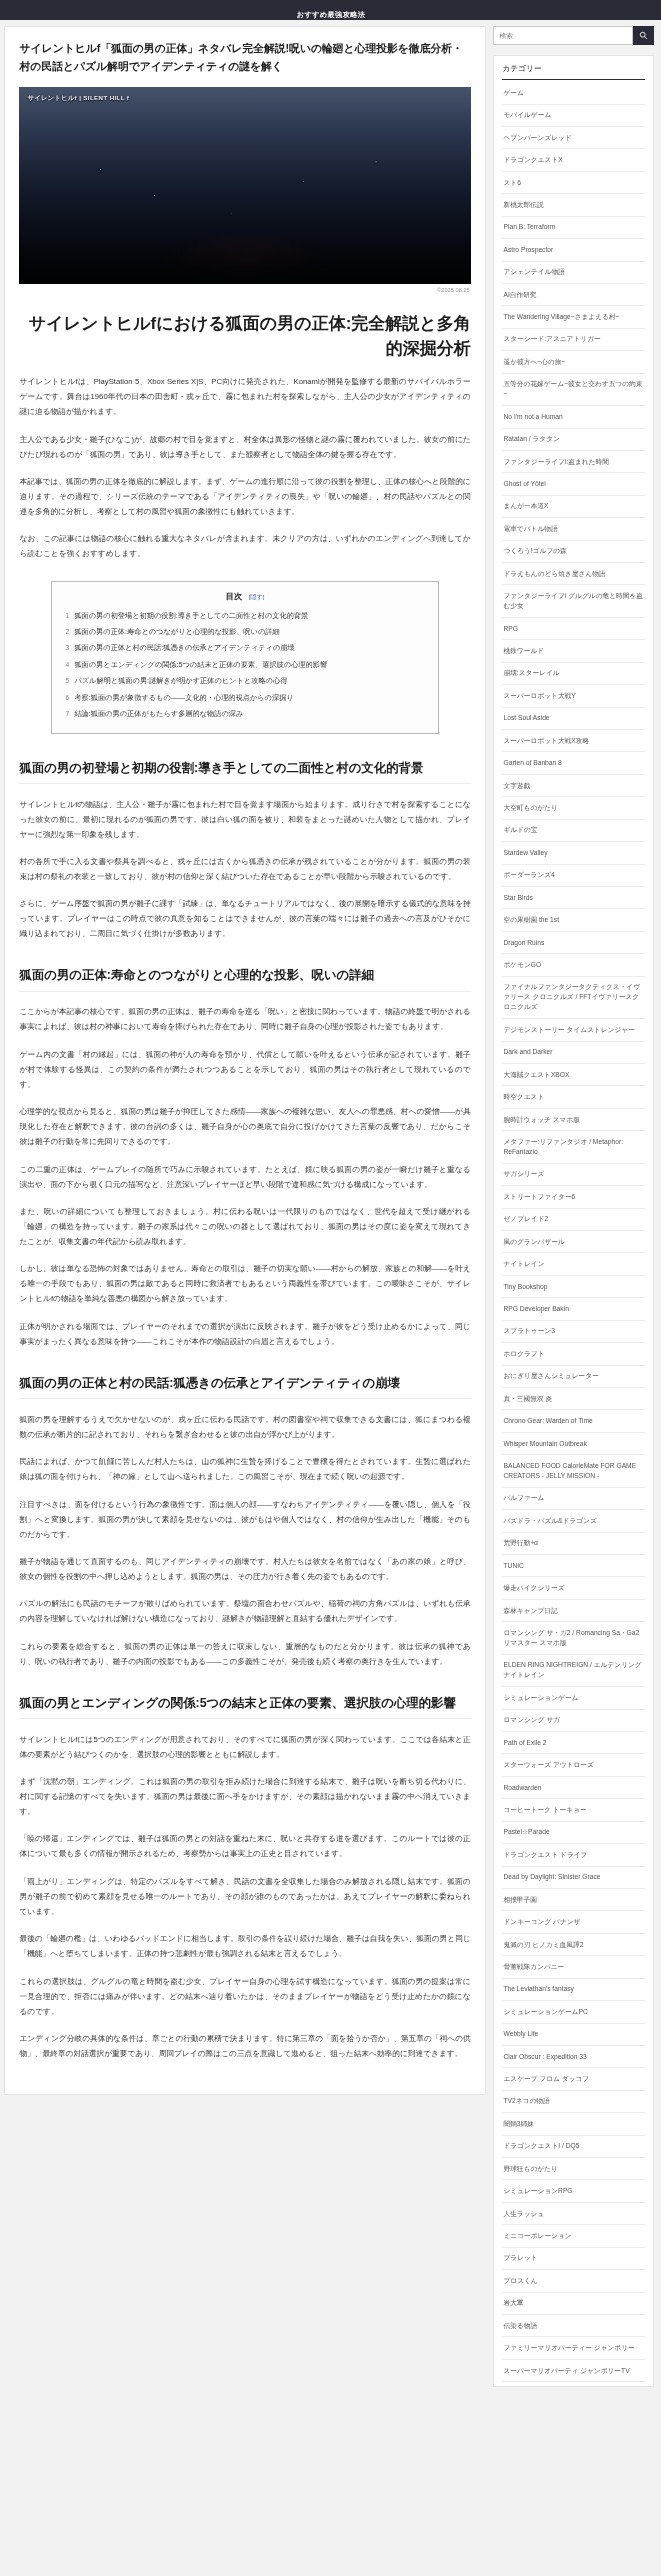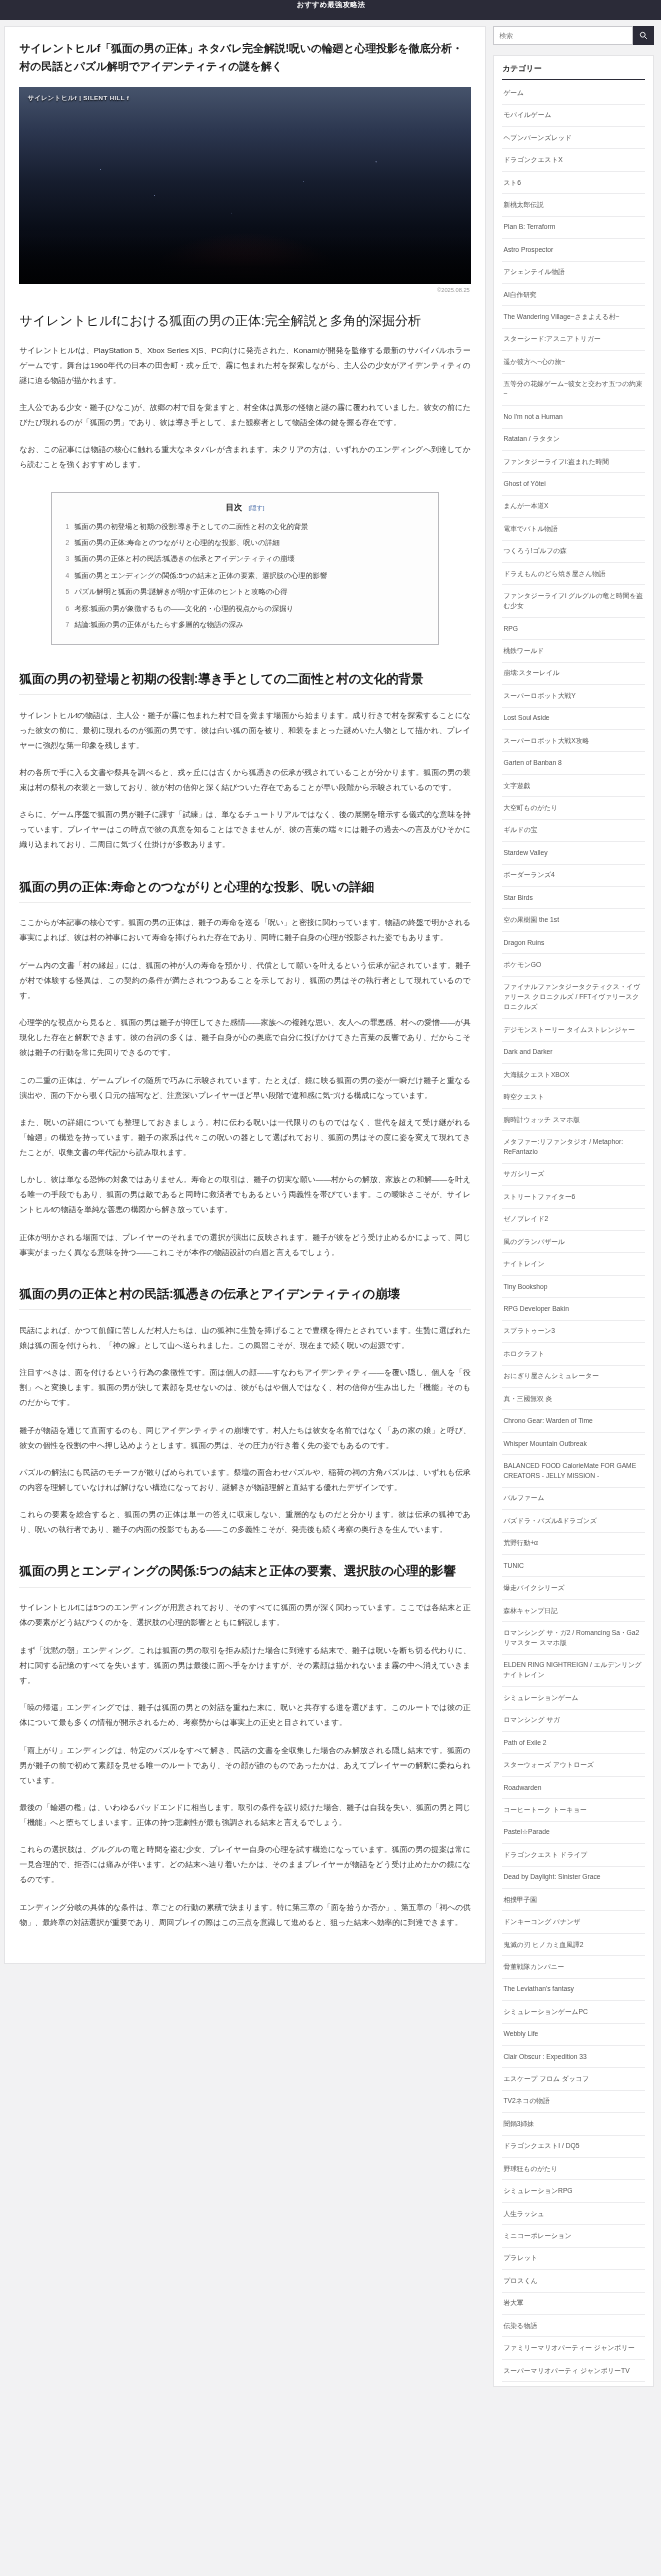--- a/index.html
+++ b/index.html
@@ -5,21 +5,21 @@
   * { margin:0; padding:0; box-sizing:border-box; }
   html { background:#f2f2f3; }
   body {
     width:662px; margin:0 auto; background:#f2f2f3;
     font-family:"Liberation Sans","DejaVu Sans",sans-serif;
     color:#333;
   }
   
   .site-header {
     background:#2b2b38; color:#fff; height:19.6px;
-    display:flex; align-items:flex-start; justify-content:center;
+    display:flex; align-items:flex-end; justify-content:center;
     font-size:7.2px; font-weight:bold; letter-spacing:.05em;
   }
   
   .layout { display:flex; gap:7.2px; padding:6.2px 4.1px 20.6px 4.1px; align-items:flex-start; }
   .main-col { width:482px; flex:0 0 482px; }
   .side-col { width:161px; flex:0 0 161px; }
 
   
   .article-card { background:#fff; border:0.5px solid #e4e4e6; padding:13.4px 14.4px 20.6px 14.4px; }
   h1.post-title { font-size:10.8px; line-height:1.65; color:#222; margin-bottom:11.3px; font-weight:bold; }
@@ -34,42 +34,42 @@
       radial-gradient(1px 1px at 47% 64%, rgba(140,160,210,.6), rgba(0,0,0,0) 60%),
       radial-gradient(134px 62px at 50% 96%, rgba(120,40,40,.35), rgba(0,0,0,0) 70%),
       linear-gradient(180deg,#46536b 0%, #2c3750 22%, #161d2e 48%, #090d17 72%, #04060b 100%);
   }
   .hero::after { content:""; position:absolute; left:0; right:0; bottom:0; height:49px;
     background:linear-gradient(180deg, rgba(0,0,0,0) 0%, rgba(2,3,6,.9) 65%, #010203 100%); }
   .hero-label { position:absolute; top:7.2px; left:8.2px; z-index:2; color:#e8e9ee;
     font-size:6.2px; font-weight:bold; letter-spacing:.06em; text-shadow:0 0.5px 1.5px rgba(0,0,0,.9); }
   .hero-caption { text-align:right; font-size:5.7px; color:#9a9a9a; margin:3.1px 1px 0 0; }
 
-  h2.lead-heading { font-size:13px; line-height:1.5; color:#1e1e1e; margin:17.5px 0 5.2px 0; font-weight:normal; }
+  h2.lead-heading { font-size:17px; line-height:1.5; color:#1e1e1e; margin:17.5px 0 5.2px 0; font-weight:bold;text-align:right; }
   .section-heading { font-size:12.4px; line-height:1.55; color:#1e1e1e; margin:25px 0 4.1px 0;
     padding-bottom:5.2px; border-bottom:0.5px solid #ececec; font-weight:bold; }
   .article-card p { font-size:7.7px; line-height:1.95; margin:12.4px 0; text-align:justify; color:#333; }
 
   
   .toc { border:0.5px solid #b9b9bd; background:#fdfdfd; width:86%; margin:19.6px auto 17.5px auto; padding:9.3px 13.4px 10.3px 13.4px; }
   .toc-head { text-align:center; font-size:8.2px; font-weight:bold; color:#222; margin-bottom:5.2px; }
   .toc-head a { font-size:6.2px; font-weight:normal; color:#4a6ea9; margin-left:4.1px; text-decoration:none; cursor:pointer; }
   .toc ol { list-style:none; counter-reset:n; }
   .toc li { counter-increment:n; font-size:7.2px; line-height:1.7; padding:2.1px 0; color:#333; }
   .toc li::before { content:counter(n); color:#888; margin-right:5.2px; font-size:6.7px; }
   .toc li a { color:#333; text-decoration:none; cursor:pointer; }
 
   
   .search-row { display:flex; margin-bottom:9.3px; }
   .search-row input { flex:1; height:19.6px; border:0.5px solid #c9c9cd; background:#fff; padding:0 5.2px;
     font-size:6.7px; font-family:inherit; color:#333; outline:none; }
   .search-row button { width:21.6px; height:19.6px; background:#2b2b38; border:none; cursor:pointer;
     display:flex; align-items:center; justify-content:center; }
   .widget { background:#fff; border:0.5px solid #e4e4e6; padding:8.2px 8.2px 4.1px 8.2px; }
-  .widget h3 { font-size:7.7px; font-weight:bold; color:#222; padding-bottom:5.2px; border-bottom:1px solid #2b2b38; margin-bottom:2.1px; }
+  .widget h3 { font-size:7.7px; font-weight:normal; color:#222; padding-bottom:5.2px; border-bottom:1px solid #2b2b38; margin-bottom:2.1px; }
   .cat-list { list-style:none; }
   .cat-list li { border-bottom:0.5px solid #ececee; }
   .cat-list a { display:block; padding:5.7px 1px; font-size:6.7px; line-height:1.5; color:#555; text-decoration:none; cursor:pointer; }
 </style>
 </head>
 <body>
 
 <header class="site-header">
   <div>おすすめ最強攻略法</div>
 </header>
@@ -87,20 +87,21 @@
         </div>
         <figcaption class="hero-caption">©2025.08.25</figcaption>
       </figure>
 
       <h2 class="lead-heading">サイレントヒルfにおける狐面の男の正体:完全解説と多角的深掘分析</h2>
 
       <div>
 
       <p>サイレントヒルfは、PlayStation 5、Xbox Series X|S、PC向けに発売された、Konamiが開発を監修する最新のサバイバルホラーゲームです。舞台は1960年代の日本の田舎町・戎ヶ丘で、霧に包まれた村を探索しながら、主人公の少女がアイデンティティの謎に迫る物語が描かれます。</p>
           <p>主人公である少女・雛子(ひなこ)が、故郷の村で目を覚ますと、村全体は異形の怪物と謎の霧に覆われていました。彼女の前にたびたび現れるのが「狐面の男」であり、彼は導き手として、また観察者として物語全体の鍵を握る存在です。</p>
+          <p>本記事では、狐面の男の正体を徹底的に解説します。まず、ゲームの進行順に沿って彼の役割を整理し、正体の核心へと段階的に迫ります。その過程で、シリーズ伝統のテーマである「アイデンティティの喪失」や「呪いの輪廻」、村の民話やパズルとの関連を多角的に分析し、考察として村の風習や狐面の象徴性にも触れていきます。</p>
           <p>なお、この記事には物語の核心に触れる重大なネタバレが含まれます。未クリアの方は、いずれかのエンディングへ到達してから読むことを強くおすすめします。</p>
         </div>
 
       <nav class="toc">
         <div class="toc-head">
           <span>目次</span>
           <a>[隠す]</a>
         </div>
         <ol>
 
@@ -135,20 +136,21 @@
               <p>この二重の正体は、ゲームプレイの随所で巧みに示唆されています。たとえば、鏡に映る狐面の男の姿が一瞬だけ雛子と重なる演出や、面の下から覗く口元の描写など、注意深いプレイヤーほど早い段階で違和感に気づける構成になっています。</p>
               <p>また、呪いの詳細についても整理しておきましょう。村に伝わる呪いは一代限りのものではなく、世代を超えて受け継がれる「輪廻」の構造を持っています。雛子の家系は代々この呪いの器として選ばれており、狐面の男はその度に姿を変えて現れてきたことが、収集文書の年代記から読み取れます。</p>
               <p>しかし、彼は単なる恐怖の対象ではありません。寿命との取引は、雛子の切実な願い――村からの解放、家族との和解――を叶える唯一の手段でもあり、狐面の男は敵であると同時に救済者でもあるという両義性を帯びています。この曖昧さこそが、サイレントヒルfの物語を単純な善悪の構図から解き放っています。</p>
               <p>正体が明かされる場面では、プレイヤーのそれまでの選択が演出に反映されます。雛子が彼をどう受け止めるかによって、同じ事実がまったく異なる意味を持つ――これこそが本作の物語設計の白眉と言えるでしょう。</p>
             </div>
         </section>
           <section>
           <h2 class="section-heading">狐面の男の正体と村の民話:狐憑きの伝承とアイデンティティの崩壊</h2>
           <div>
 
+          <p>狐面の男を理解するうえで欠かせないのが、戎ヶ丘に伝わる民話です。村の図書室や祠で収集できる文書には、狐にまつわる複数の伝承が断片的に記されており、それらを繋ぎ合わせると彼の出自が浮かび上がります。</p>
               <p>民話によれば、かつて飢饉に苦しんだ村人たちは、山の狐神に生贄を捧げることで豊穣を得たとされています。生贄に選ばれた娘は狐の面を付けられ、「神の嫁」として山へ送られました。この風習こそが、現在まで続く呪いの起源です。</p>
               <p>注目すべきは、面を付けるという行為の象徴性です。面は個人の顔――すなわちアイデンティティ――を覆い隠し、個人を「役割」へと変換します。狐面の男が決して素顔を見せないのは、彼がもはや個人ではなく、村の信仰が生み出した「機能」そのものだからです。</p>
               <p>雛子が物語を通じて直面するのも、同じアイデンティティの崩壊です。村人たちは彼女を名前ではなく「あの家の娘」と呼び、彼女の個性を役割の中へ押し込めようとします。狐面の男は、その圧力が行き着く先の姿でもあるのです。</p>
               <p>パズルの解法にも民話のモチーフが散りばめられています。祭壇の面合わせパズルや、稲荷の祠の方角パズルは、いずれも伝承の内容を理解していなければ解けない構造になっており、謎解きが物語理解と直結する優れたデザインです。</p>
               <p>これらの要素を総合すると、狐面の男の正体は単一の答えに収束しない、重層的なものだと分かります。彼は伝承の狐神であり、呪いの執行者であり、雛子の内面の投影でもある――この多義性こそが、発売後も続く考察の奥行きを生んでいます。</p>
             </div>
         </section>
           <section>
           <h2 class="section-heading">狐面の男とエンディングの関係:5つの結末と正体の要素、選択肢の心理的影響</h2>
           <div>

